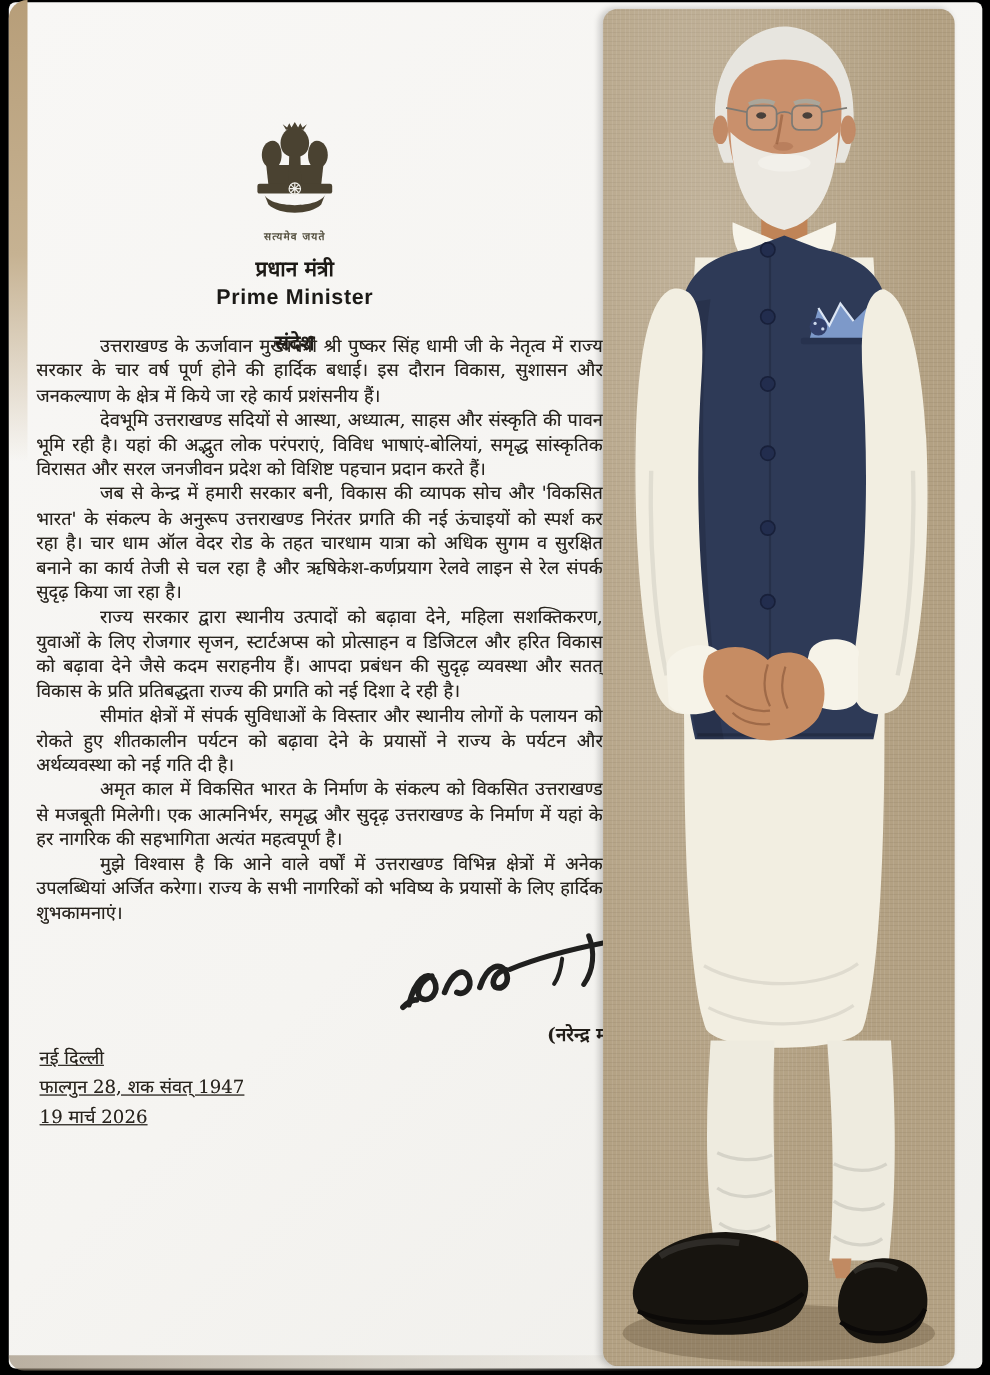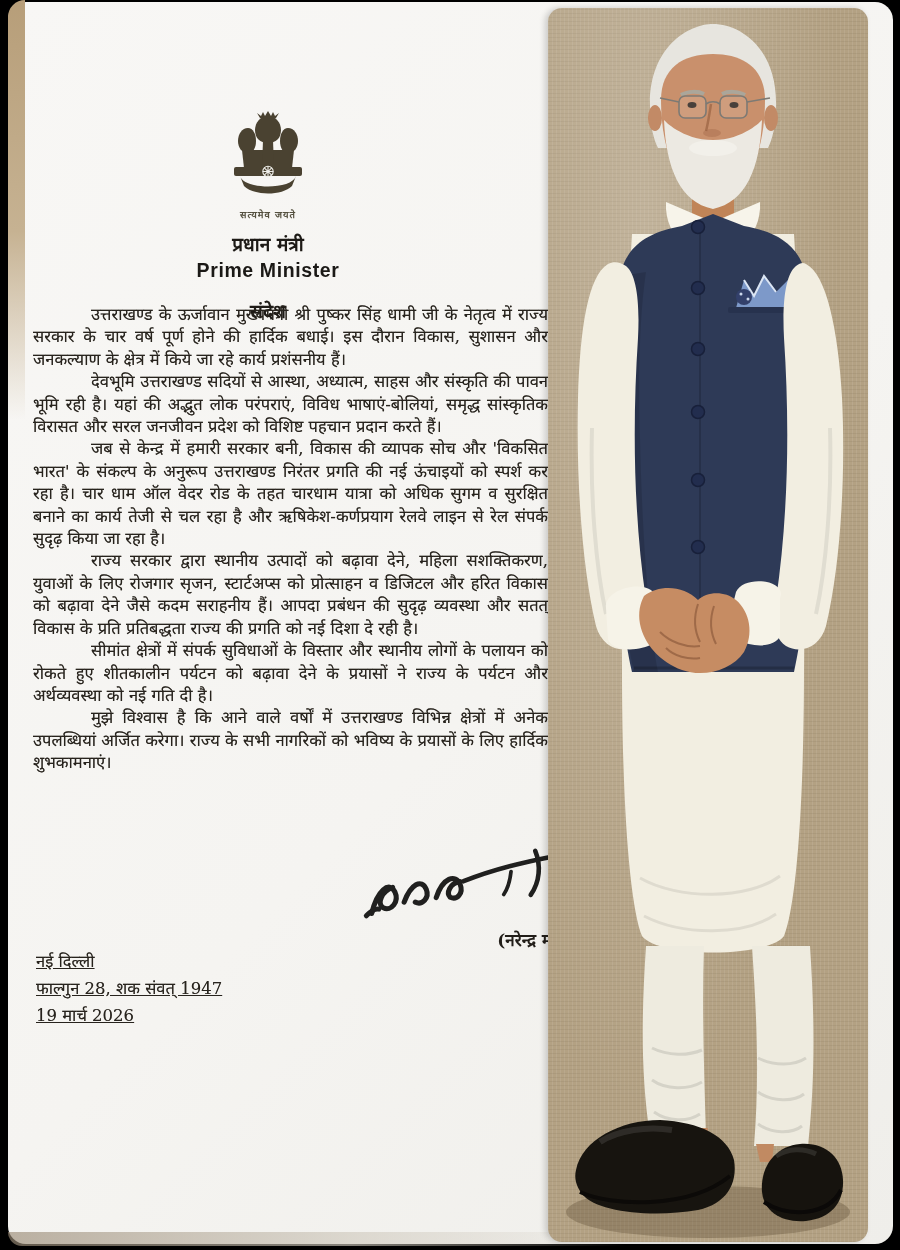--- a/index.html
+++ b/index.html
@@ -4,21 +4,21 @@
 <style>
   html,body{margin:0;padding:0;}
   body{
     width:900px;height:1250px;position:relative;overflow:hidden;
     background:#000;
     font-family:"DejaVu Sans","Liberation Sans",sans-serif;
   }
   .card{
     position:absolute;left:8px;top:2px;width:885px;height:1242px;
     background:linear-gradient(135deg,#f8f7f5 0%,#f5f4f1 55%,#efeeea 100%);
-    border-radius:18px;
+    border-radius:6px;
   }
   .left-sliver{
     position:absolute;left:8px;top:0;width:17px;height:420px;
     background:linear-gradient(180deg,#b79e79 0%,#c6b292 55%,rgba(198,178,146,0) 100%);
     border-top-left-radius:18px;pointer-events:none;
   }
   .bottom-shade{
     position:absolute;left:8px;bottom:4px;width:620px;height:14px;
     background:linear-gradient(90deg,#9a8b76 0%,#cfc9bd 55%,rgba(207,201,189,0) 100%);
     opacity:.65;border-bottom-left-radius:18px;
@@ -95,20 +95,21 @@
       <div class="title-en">Prime Minister</div>
       <div class="heading">संदेश</div>
     </div>
 
     <div class="letter-body">
       <p>उत्तराखण्ड के ऊर्जावान मुख्यमंत्री श्री पुष्कर सिंह धामी जी के नेतृत्व में राज्य सरकार के चार वर्ष पूर्ण होने की हार्दिक बधाई। इस दौरान विकास, सुशासन और जनकल्याण के क्षेत्र में किये जा रहे कार्य प्रशंसनीय हैं।</p>
       <p>देवभूमि उत्तराखण्ड सदियों से आस्था, अध्यात्म, साहस और संस्कृति की पावन भूमि रही है। यहां की अद्भुत लोक परंपराएं, विविध भाषाएं-बोलियां, समृद्ध सांस्कृतिक विरासत और सरल जनजीवन प्रदेश को विशिष्ट पहचान प्रदान करते हैं।</p>
       <p>जब से केन्द्र में हमारी सरकार बनी, विकास की व्यापक सोच और 'विकसित भारत' के संकल्प के अनुरूप उत्तराखण्ड निरंतर प्रगति की नई ऊंचाइयों को स्पर्श कर रहा है। चार धाम ऑल वेदर रोड के तहत चारधाम यात्रा को अधिक सुगम व सुरक्षित बनाने का कार्य तेजी से चल रहा है और ऋषिकेश-कर्णप्रयाग रेलवे लाइन से रेल संपर्क सुदृढ़ किया जा रहा है।</p>
       <p>राज्य सरकार द्वारा स्थानीय उत्पादों को बढ़ावा देने, महिला सशक्तिकरण, युवाओं के लिए रोजगार सृजन, स्टार्टअप्स को प्रोत्साहन व डिजिटल और हरित विकास को बढ़ावा देने जैसे कदम सराहनीय हैं। आपदा प्रबंधन की सुदृढ़ व्यवस्था और सतत् विकास के प्रति प्रतिबद्धता राज्य की प्रगति को नई दिशा दे रही है।</p>
       <p>सीमांत क्षेत्रों में संपर्क सुविधाओं के विस्तार और स्थानीय लोगों के पलायन को रोकते हुए शीतकालीन पर्यटन को बढ़ावा देने के प्रयासों ने राज्य के पर्यटन और अर्थव्यवस्था को नई गति दी है।</p>
+      <p>अमृत काल में विकसित भारत के निर्माण के संकल्प को विकसित उत्तराखण्ड से मजबूती मिलेगी। एक आत्मनिर्भर, समृद्ध और सुदृढ़ उत्तराखण्ड के निर्माण में यहां के हर नागरिक की सहभागिता अत्यंत महत्वपूर्ण है।</p>
       <p>मुझे विश्वास है कि आने वाले वर्षों में उत्तराखण्ड विभिन्न क्षेत्रों में अनेक उपलब्धियां अर्जित करेगा। राज्य के सभी नागरिकों को भविष्य के प्रयासों के लिए हार्दिक शुभकामनाएं।</p>
     </div>
 
     <div class="signature-block">
       <svg class="signature-svg" viewBox="0 0 230 80" fill="none" stroke="#20201f" stroke-linecap="round" stroke-linejoin="round">
         <path stroke-width="5.5" d="M8 64 C14 59 18 57 22 58"></path>
         <path stroke-width="5.5" d="M14 62 C22 38 36 28 41 41 C45 52 35 62 27 57 C20 52 27 39 39 36"></path>
         <path stroke-width="5.5" d="M50 53 C59 34 71 29 75 41 C78 51 69 58 62 54"></path>
         <path stroke-width="5.5" d="M85 51 C94 30 108 27 112 39 C115 49 107 56 100 52 C96 47 101 37 112 36"></path>
         <path stroke-width="5" d="M116 36 C148 26 184 21 212 18 C217 17 219 21 215 25"></path>

